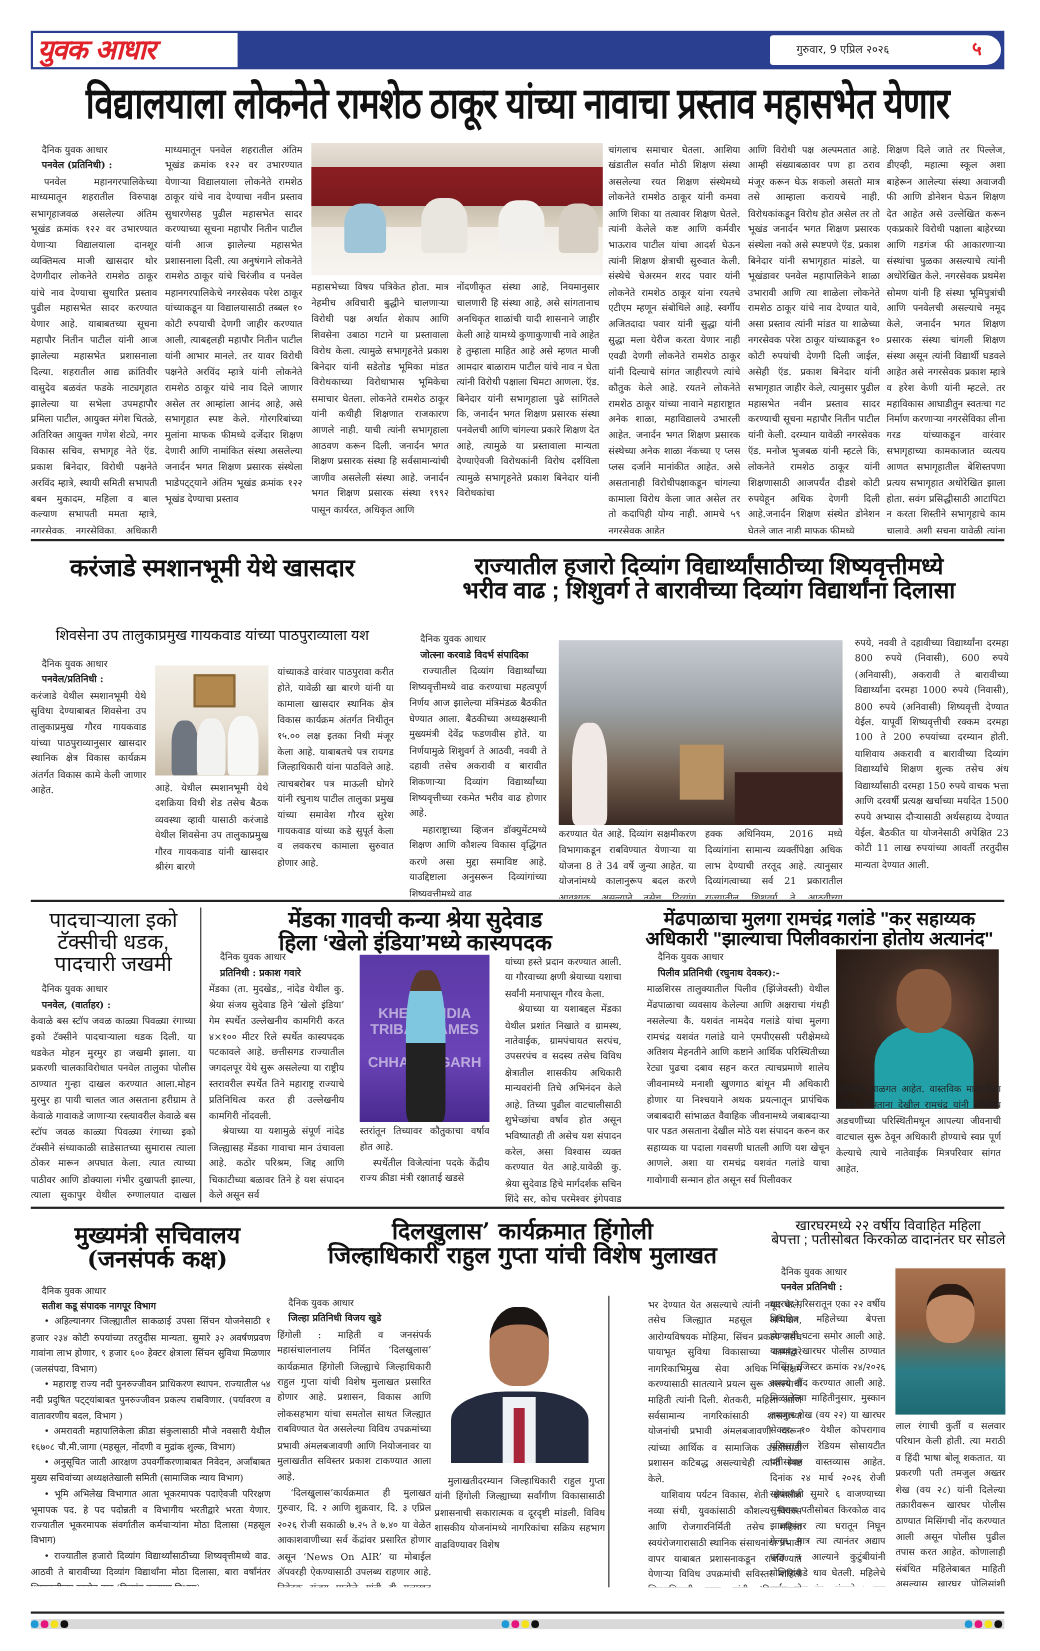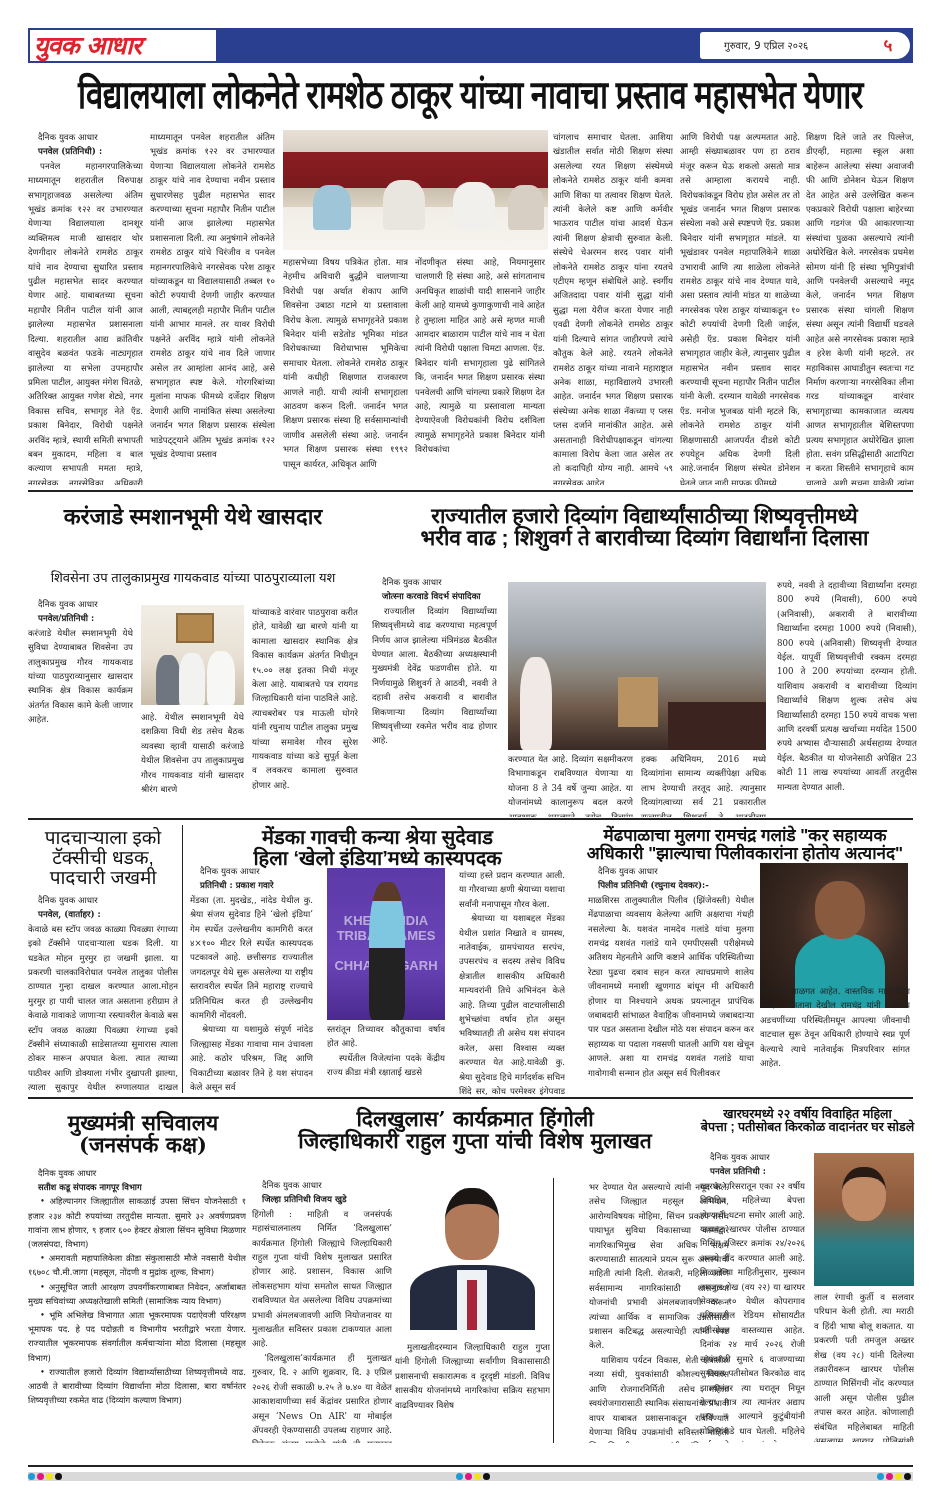--- a/index.html
+++ b/index.html
@@ -109,20 +109,21 @@
 </div>
 
 <div class="abs hl" style="left:372px;top:505px;width:545px;font-size:21px;">
   <div>राज्यातील हजारो दिव्यांग विद्यार्थ्यांसाठीच्या शिष्यवृत्तीमध्ये</div>
   <div>भरीव वाढ ; शिशुवर्ग ते बारावीच्या दिव्यांग विद्यार्थांना दिलासा</div>
 </div>
 <div class="abs col" style="left:372px;top:575px;width:125px;height:240px;">
   <p class="by" style="font-weight:normal">दैनिक युवक आधार</p>
   <p class="by">जोत्स्ना करवाडे विदर्भ संपादिका</p>
   <p>राज्यातील दिव्यांग विद्यार्थ्यांच्या शिष्यवृत्तीमध्ये वाढ करण्याचा महत्वपूर्ण निर्णय आज झालेल्या मंत्रिमंडळ बैठकीत घेण्यात आला. बैठकीच्या अध्यक्षस्थानी मुख्यमंत्री देवेंद्र फडणवीस होते. या निर्णयामुळे शिशुवर्ग ते आठवी, नववी ते दहावी तसेच अकरावी व बारावीत शिकणाऱ्या दिव्यांग विद्यार्थ्यांच्या शिष्यवृत्तीच्या रकमेत भरीव वाढ होणार आहे.</p>
+  <p>महाराष्ट्राच्या व्हिजन डॉक्युमेंटमध्ये शिक्षण आणि कौशल्य विकास वृद्धिंगत करणे असा मुद्दा समाविष्ट आहे. याउद्दिष्टाला अनुसरून दिव्यांगांच्या शिष्यवृत्तीमध्ये वाढ</p>
 </div>
 <div class="abs photo rally" style="left:508px;top:582px;width:258px;height:168px;">
   <div class="person" style="left:12px;top:75px;width:32px;height:93px;background:#f1e9e6;"></div>
   <div class="abs" style="left:110px;top:95px;width:40px;height:50px;background:#b99263;"></div>
   <div class="abs" style="left:160px;top:120px;width:98px;height:48px;background:#3b2420;"></div>
 </div>
 <div class="abs col" style="left:508px;top:752px;width:125px;height:65px;">
   <p style="text-indent:0">करण्यात येत आहे. दिव्यांग सक्षमीकरण विभागाकडून राबविण्यात येणाऱ्या या योजना 8 ते 34 वर्षे जुन्या आहेत. या योजनांमध्ये कालानुरूप बदल करणे आवश्यक असल्याने तसेच दिव्यांग व्यक्ती</p>
 </div>
 <div class="abs col" style="left:641px;top:752px;width:125px;height:65px;">
@@ -183,20 +184,21 @@
 <div class="abs rule" style="left:28px;top:1097px;width:885px;"></div>
 
 <div class="abs hl" style="left:28px;top:1112px;width:230px;font-size:21px;font-family:'DejaVu Serif',serif;">
   <div>मुख्यमंत्री सचिवालय</div>
   <div>(जनसंपर्क कक्ष)</div>
 </div>
 <div class="abs col" style="left:28px;top:1166px;width:218px;height:276px;font-size:8.4px;line-height:14.2px;">
   <p class="bys" style="font-weight:normal">दैनिक युवक आधार</p>
   <p class="bys">सतीश कडू संपादक नागपूर विभाग</p>
   <p>• अहिल्यानगर जिल्ह्यातील साकळाई उपसा सिंचन योजनेसाठी १ हजार २३४ कोटी रुपयांच्या तरतुदीस मान्यता. सुमारे ३२ अवर्षणप्रवण गावांना लाभ होणार, ९ हजार ६०० हेक्टर क्षेत्राला सिंचन सुविधा मिळणार (जलसंपदा, विभाग)</p>
+  <p>• महाराष्ट्र राज्य नदी पुनरुज्जीवन प्राधिकरण स्थापन. राज्यातील ५४ नदी प्रदुषित पट्ट्यांबाबत पुनरुज्जीवन प्रकल्प राबविणार. (पर्यावरण व वातावरणीय बदल, विभाग )</p>
   <p>• अमरावती महापालिकेला क्रीडा संकुलासाठी मौजे नवसारी येथील १६७०८ चौ.मी.जागा (महसूल, नोंदणी व मुद्रांक शुल्क, विभाग)</p>
   <p>• अनुसूचित जाती आरक्षण उपवर्गीकरणाबाबत निवेदन, अर्जांबाबत मुख्य सचिवांच्या अध्यक्षतेखाली समिती (सामाजिक न्याय विभाग)</p>
   <p>• भूमि अभिलेख विभागात आता भूकरमापक पदाऐवजी परिरक्षण भूमापक पद. हे पद पदोन्नती व विभागीय भरतीद्वारे भरता येणार. राज्यातील भूकरमापक संवर्गातील कर्मचाऱ्यांना मोठा दिलासा (महसूल विभाग)</p>
   <p>• राज्यातील हजारो दिव्यांग विद्यार्थ्यांसाठीच्या शिष्यवृत्तीमध्ये वाढ. आठवी ते बारावीच्या दिव्यांग विद्यार्थांना मोठा दिलासा, बारा वर्षांनंतर शिष्यवृत्तीच्या रकमेत वाढ (दिव्यांग कल्याण विभाग)</p>
 </div>
 
 <div class="abs hl" style="left:250px;top:1108px;width:450px;font-size:21px;font-family:'DejaVu Serif',serif;">
   <div>दिलखुलास’ कार्यक्रमात हिंगोली</div>
   <div>जिल्हाधिकारी राहुल गुप्ता यांची विशेष मुलाखत</div>
 </div>
@@ -214,21 +216,21 @@
 </div>
 <div class="abs col" style="left:395px;top:1340px;width:155px;height:103px;">
   <p>मुलाखतीदरम्यान जिल्हाधिकारी राहुल गुप्ता यांनी हिंगोली जिल्ह्याच्या सर्वांगीण विकासासाठी प्रशासनाची सकारात्मक व दूरदृष्टी मांडली. विविध शासकीय योजनांमध्ये नागरिकांचा सक्रिय सहभाग वाढविण्यावर विशेष</p>
 </div>
 <div class="abs vrule" style="left:553px;top:1178px;height:265px;"></div>
 <div class="abs col" style="left:589px;top:1180px;width:140px;height:263px;">
   <p style="text-indent:0">भर देण्यात येत असल्याचे त्यांनी नमूद केले. तसेच जिल्ह्यात महसूल अभियान, आरोग्यविषयक मोहिमा, सिंचन प्रकल्प तसेच पायाभूत सुविधा विकासाच्या कामांद्वारे नागरिकाभिमुख सेवा अधिक सक्षम करण्यासाठी सातत्याने प्रयत्न सुरू असल्याची माहिती त्यांनी दिली. शेतकरी, महिला आणि सर्वसामान्य नागरिकांसाठी शासनाच्या योजनांची प्रभावी अंमलबजावणी करून त्यांच्या आर्थिक व सामाजिक उन्नतीसाठी प्रशासन कटिबद्ध असल्याचेही त्यांनी स्पष्ट केले.</p>
   <p>याशिवाय पर्यटन विकास, शेती क्षेत्रातील नव्या संधी, युवकांसाठी कौशल्य विकास आणि रोजगारनिर्मिती तसेच महिला स्वयंरोजगारासाठी स्थानिक संसाधनांचा प्रभावी वापर याबाबत प्रशासनाकडून राबविण्यात येणाऱ्या विविध उपक्रमांची सविस्तर माहिती जिल्हाधिकारी गुप्ता यांनी 'दिलखुलास' कार्यक्रमातून दिली आहे.</p>
 </div>
 
-<div class="abs hl" style="left:700px;top:1108px;width:215px;font-size:12.5px;font-weight:bold;text-align:center;">
+<div class="abs hl" style="left:700px;top:1108px;width:215px;font-size:12.5px;font-weight:normal;text-align:center;">
   <div>खारघरमध्ये २२ वर्षीय विवाहित महिला</div>
   <div>बेपत्ता ; पतीसोबत किरकोळ वादानंतर घर सोडले</div>
 </div>
 <div class="abs col" style="left:700px;top:1150px;width:105px;height:292px;">
   <p class="by" style="font-weight:normal">दैनिक युवक आधार</p>
   <p class="by">पनवेल प्रतिनिधी :</p>
   <p style="text-indent:0">खारघर परिसरातून एका २२ वर्षीय विवाहित महिलेच्या बेपत्ता होण्याची घटना समोर आली आहे. याबाबत खारघर पोलीस ठाण्यात मिसिंग रजिस्टर क्रमांक २४/२०२६ अन्वये नोंद करण्यात आली आहे. मिळालेल्या माहितीनुसार, मुस्कान तमजुल शेख (वय २२) या खारघर सेक्टर १० येथील कोपरागाव परिसरातील रेडियम सोसायटीत पतीसोबत वास्तव्यास आहेत. दिनांक २४ मार्च २०२६ रोजी सायंकाळी सुमारे ६ वाजण्याच्या सुमारास पतीसोबत किरकोळ वाद झाल्यानंतर त्या घरातून निघून गेल्या, मात्र त्या त्यानंतर अद्याप परत न आल्याने कुटुंबीयांनी पोलिसांकडे धाव घेतली. महिलेचे वर्णन गोरा रंग, अंदाजे ५ फूट उंची, काळे लांब केस, सडपातळ बांधा असे असून, त्या घरातून निघताना</p>
 </div>
 <div class="abs photo woman" style="left:814px;top:1153px;width:100px;height:133px;">
   <div class="abs" style="left:28px;top:14px;width:44px;height:54px;background:#c08a66;border-radius:45%;border-top:10px solid #2a1a14;"></div>

